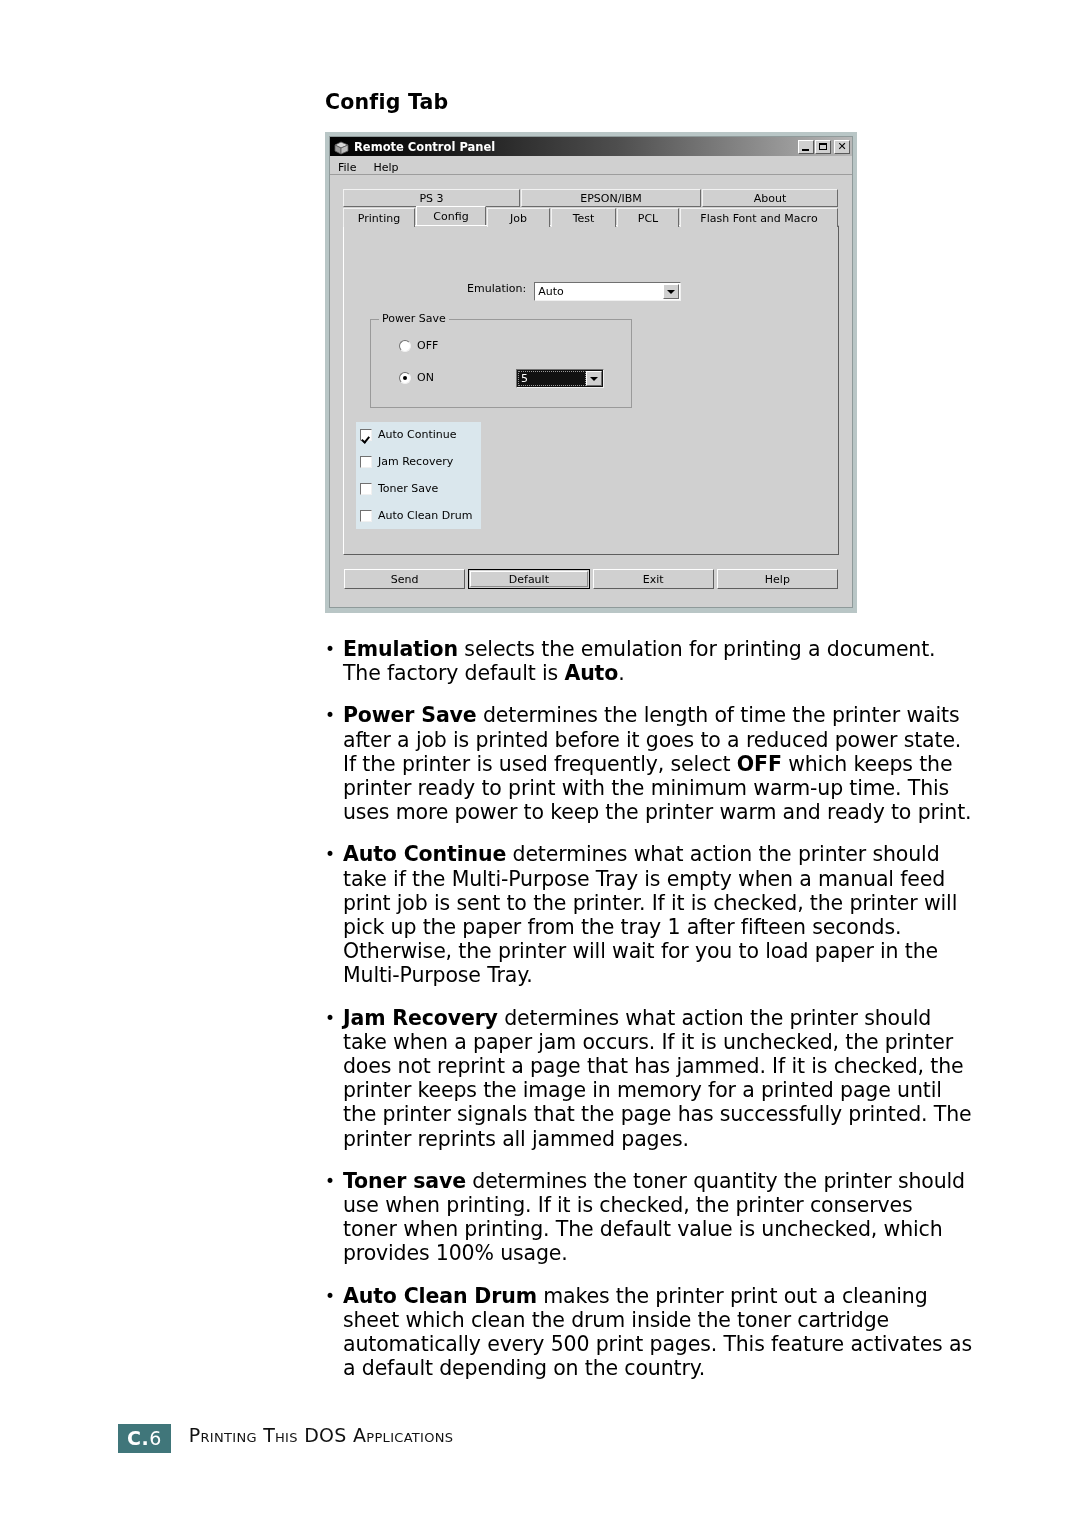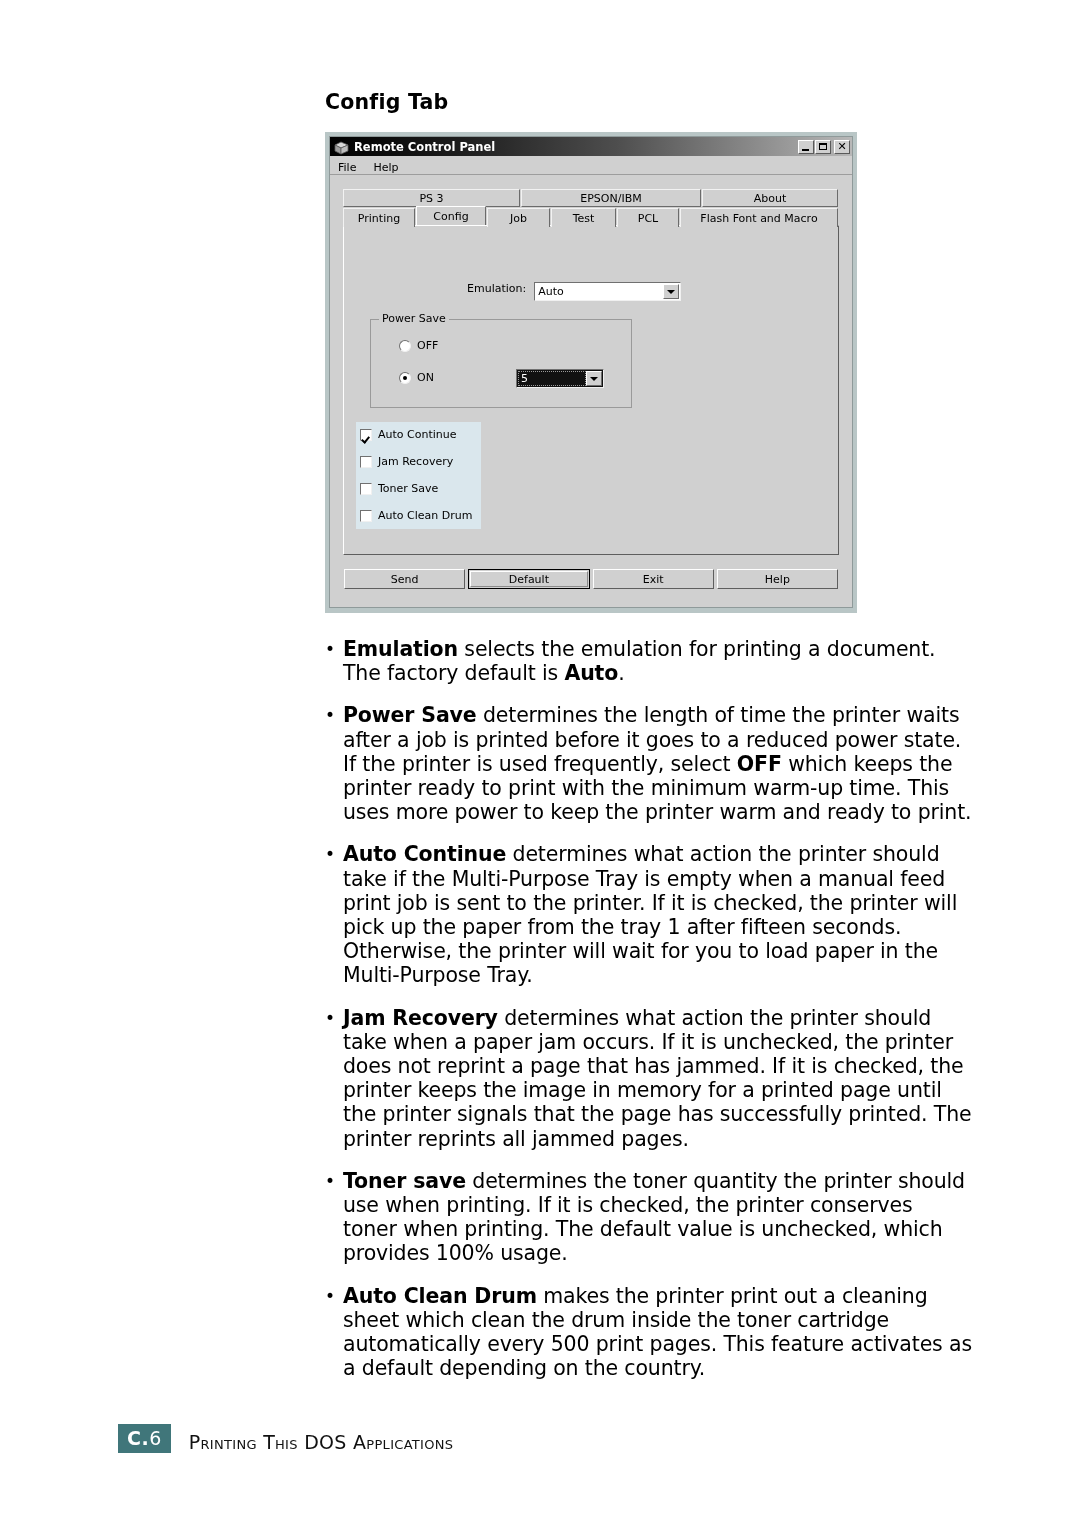--- a/index.html
+++ b/index.html
@@ -417,21 +417,21 @@
   }
   .bullet .txt { flex: 1 1 auto; }
   .bullet b { font-weight: bold; }
 
   
   .footer {
     position: absolute;
     left: 118px;
     top: 1424px;
     display: flex;
-    align-items: flex-end;
+    align-items: flex-start;
   }
   .pgbox {
     background: #40767a;
     color: #ffffff;
     font-family: "DejaVu Sans", sans-serif;
     font-size: 19px;
     padding: 3px 9px 4px 9px;
     line-height: 22px;
     letter-spacing: 0.5px;
   }

